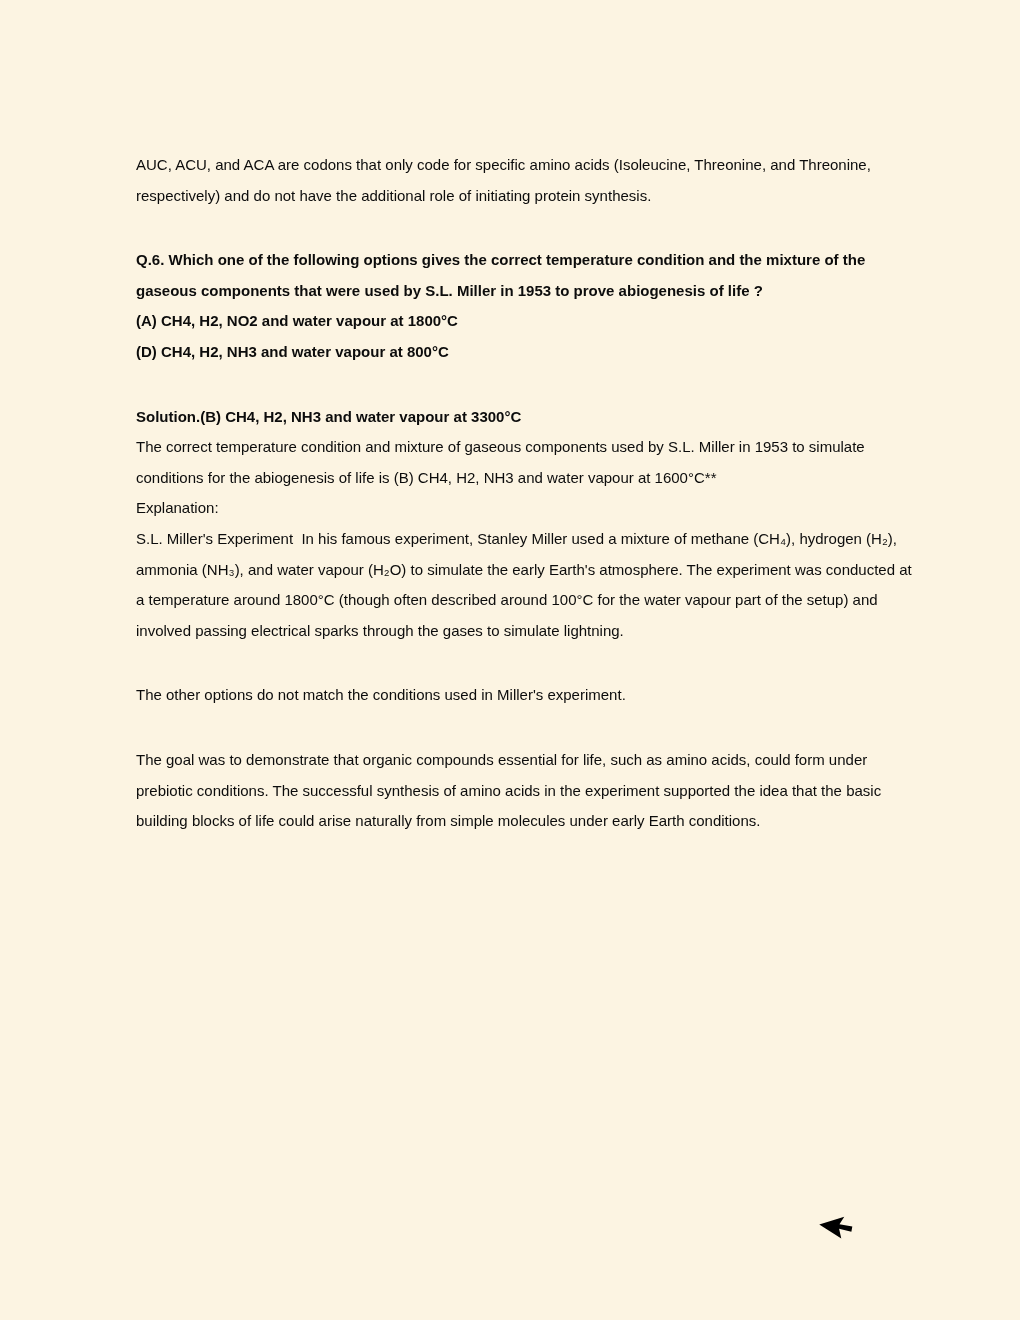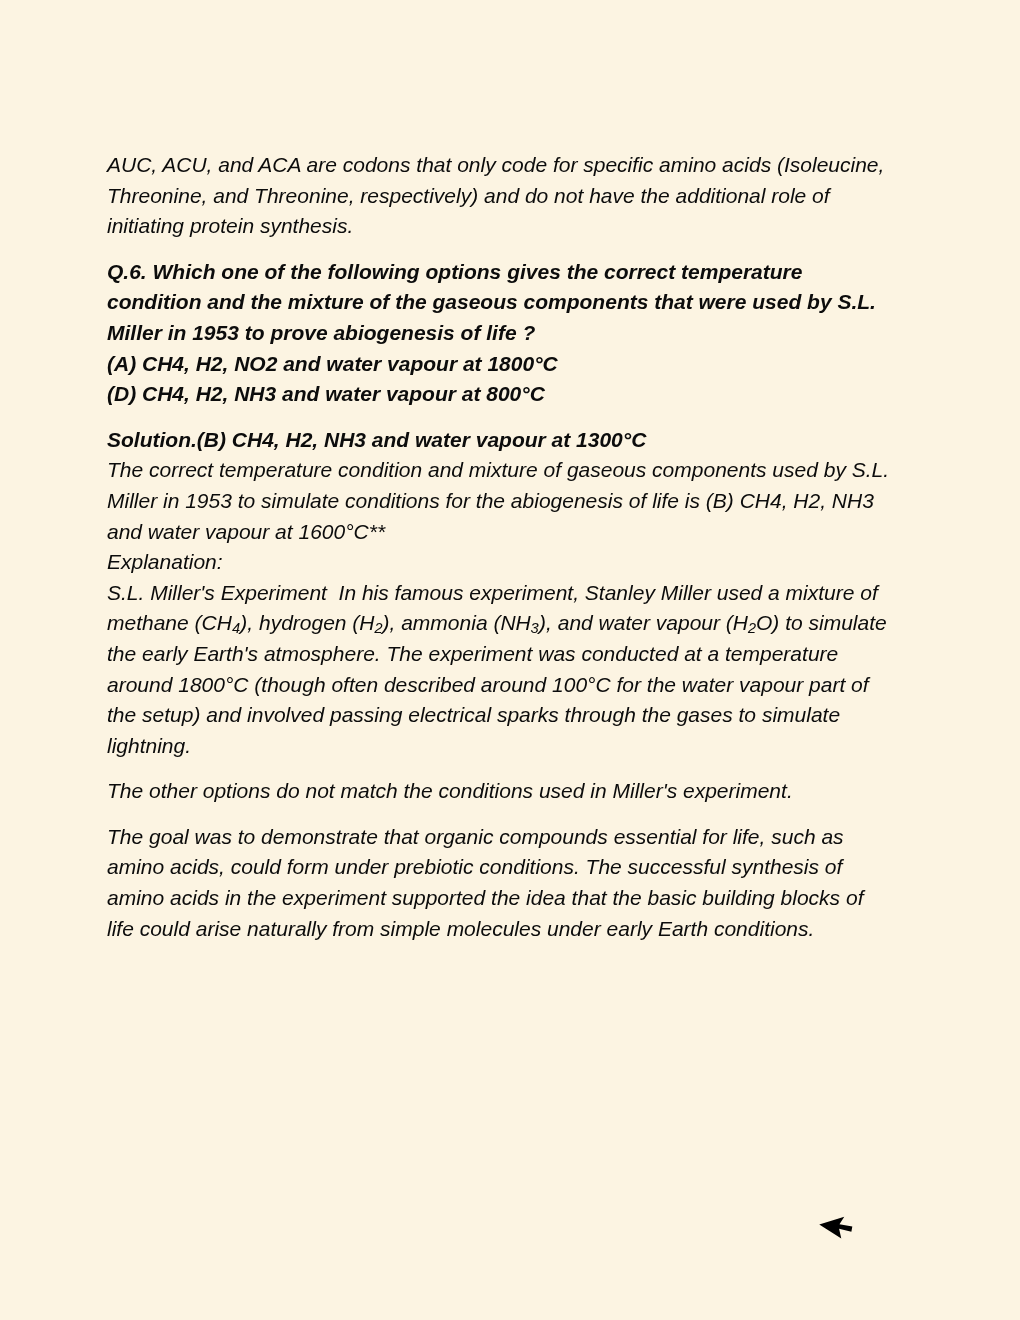--- a/index.html
+++ b/index.html
@@ -6,33 +6,32 @@
   html, body { width: 1020px; height: 1320px; }
   body {
     background: #fcf4e2;
     font-family: "Liberation Sans", "DejaVu Sans", sans-serif;
     color: #0c0c0c;
     position: relative;
     overflow: hidden;
   }
   .content {
     position: absolute;
-    left: 107px;
+    left: 136px;
     top: 150px;
     width: 788px;
-    font-size: 21px;
+    font-size: 15px;
     line-height: 30.6px;
-    font-style: italic;
   }
   .block {
     white-space: pre-wrap;
     margin: 0;
   }
   .bold { font-weight: bold; }
-  .gap { margin-top: 15px; }
+  .gap { margin-top: 34px; }
   .cursor {
     position: absolute;
     left: 810px;
     top: 1208px;
     width: 52px;
     height: 40px;
   }
 </style>
 </head>
 <body>
@@ -42,21 +41,21 @@
   <p class="block">AUC, ACU, and ACA are codons that only code for specific amino acids (Isoleucine, Threonine, and Threonine, respectively) and do not have the additional role of initiating protein synthesis.</p>
 
 
   <p class="block bold gap">Q.6. Which one of the following options gives the correct temperature condition and the mixture of the gaseous components that were used by S.L. Miller in 1953 to prove abiogenesis of life ?</p>
 
   <div>
     <p class="block bold">(A) CH4, H2, NO2 and water vapour at 1800°C</p>
     <p class="block bold">(D) CH4, H2, NH3 and water vapour at 800°C</p>
   </div>
 
-  <p class="block bold gap">Solution.(B) CH4, H2, NH3 and water vapour at 1300°C</p>
+  <p class="block bold gap">Solution.(B) CH4, H2, NH3 and water vapour at 3300°C</p>
 
   <p class="block">The correct temperature condition and mixture of gaseous components used by S.L. Miller in 1953 to simulate conditions for the abiogenesis of life is (B) CH4, H2, NH3 and water vapour at 1600°C**</p>
 
   <p class="block">Explanation:</p>
 
   <p class="block">S.L. Miller's Experiment  In his famous experiment, Stanley Miller used a mixture of methane (CH₄), hydrogen (H₂), ammonia (NH₃), and water vapour (H₂O) to simulate the early Earth's atmosphere. The experiment was conducted at a temperature around 1800°C (though often described around 100°C for the water vapour part of the setup) and involved passing electrical sparks through the gases to simulate lightning.</p>
 
   <p class="block gap">The other options do not match the conditions used in Miller's experiment.</p>
 
   <p class="block gap">The goal was to demonstrate that organic compounds essential for life, such as amino acids, could form under prebiotic conditions. The successful synthesis of amino acids in the experiment supported the idea that the basic building blocks of life could arise naturally from simple molecules under early Earth conditions.</p>

